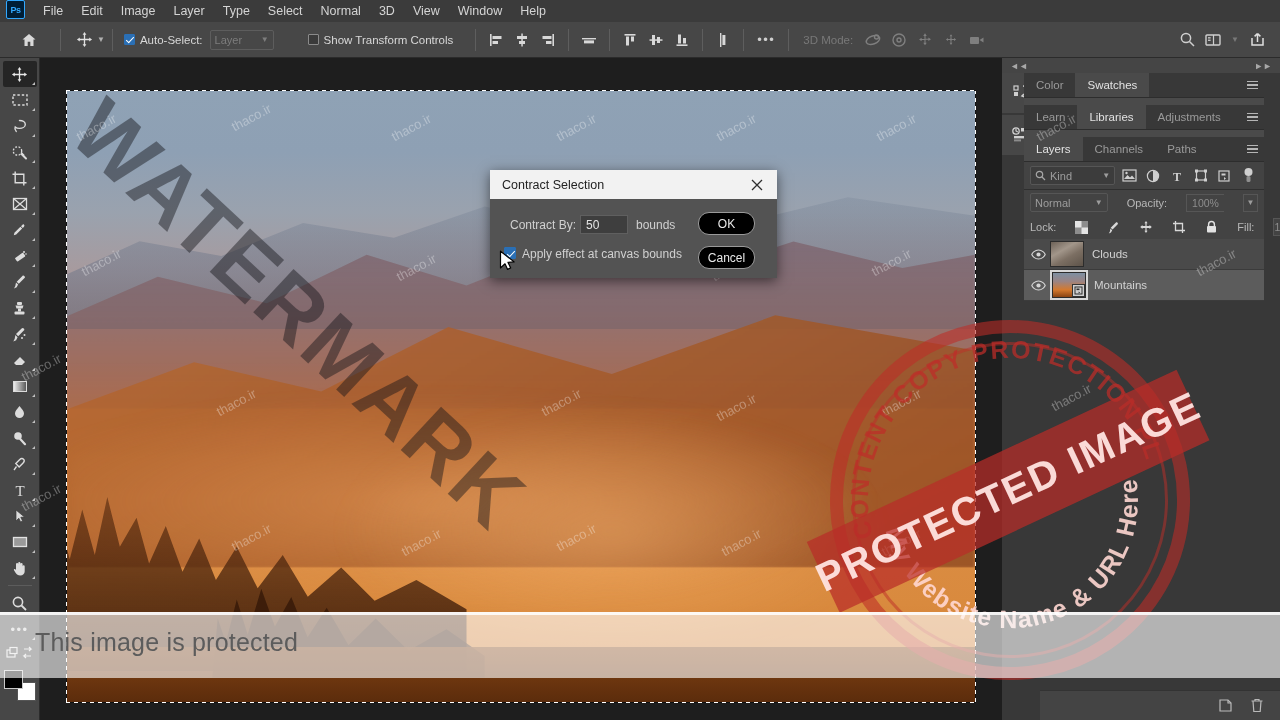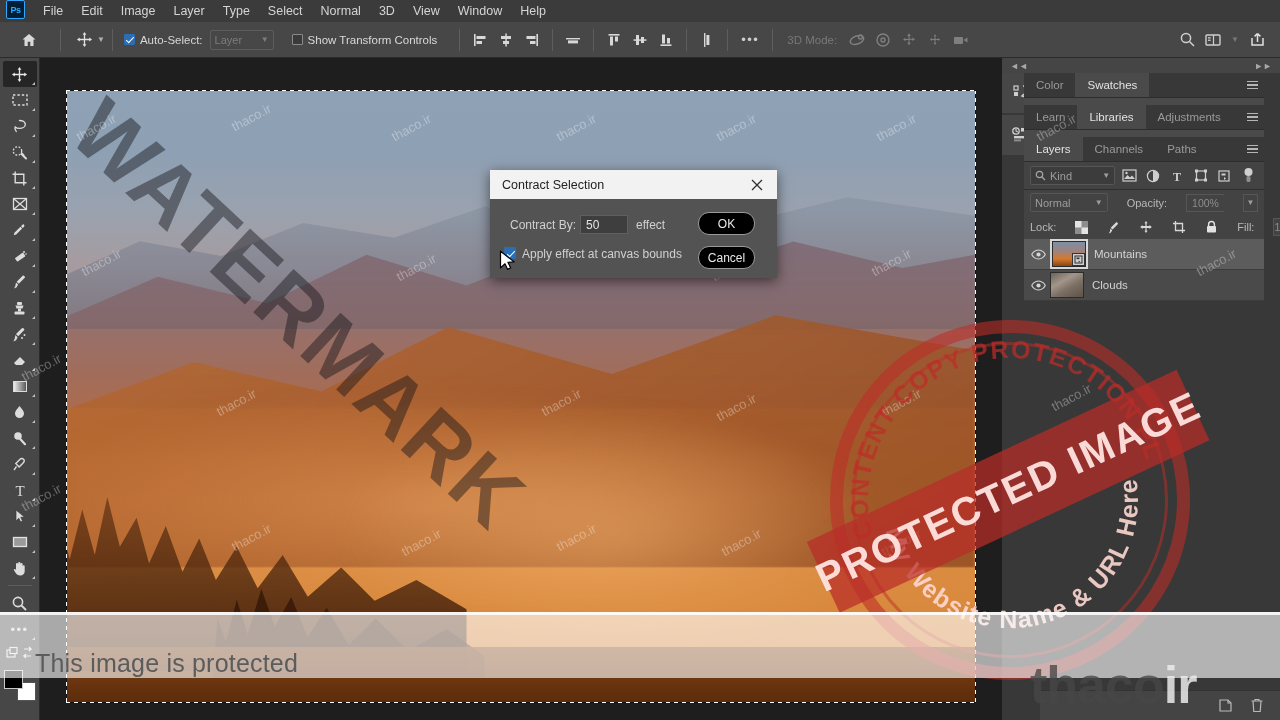--- a/index.html
+++ b/index.html
@@ -176,21 +176,21 @@
     transform:rotate(-28deg); white-space:nowrap;
     font-family:"Liberation Sans", sans-serif;
   }
   .protected-band {
     position:absolute; left:0; top:612px; width:1280px; height:66px;
     background:rgba(255,255,255,.62);
   }
   .protected-band-line { position:absolute; left:0; top:612px; width:1280px; height:3px; background:rgba(255,255,255,.85); }
   .protected-text {
     position:absolute; left:35px; top:628px;
-    font-size:25px; color:#5c5c5c; letter-spacing:.2px;margin-top:21px;
+    font-size:25px; color:#5c5c5c; letter-spacing:.2px;
   }
   .thaco-brand {
     position:absolute; left:1030px; top:655px;
     font-size:52px; font-weight:bold; color:rgba(70,70,70,.78);
     letter-spacing:-1px;
   }
   .thaco-brand .ir { color:rgba(235,235,235,.85); }
 
   
   .stamp {
@@ -384,21 +384,21 @@
     </div>
     <div class="ob-sep"></div>
     <div class="ob-check">
       <span class="cb on"></span>
       <span class="ob-label">Auto-Select:</span>
     </div>
     <div class="ob-select">
       <span>Layer</span>
       <span class="caret">▼</span>
     </div>
-    <div class="ob-check" style="margin-left:18px">
+    <div class="ob-check" style="margin-left:34px">
       <span class="cb"></span>
       <span class="ob-label">Show Transform Controls</span>
     </div>
 
     <div class="ob-sep" style="margin-left:22px"></div>
     <div class="ob-btn">
       <svg width="16" height="16" viewBox="0 0 16 16">
           <rect x="2" y="2" width="1.6" height="12" fill="#d8d8d8"></rect>
           <rect x="4.5" y="4" width="9" height="3" fill="#d8d8d8"></rect>
           <rect x="4.5" y="9" width="5.5" height="3" fill="#d8d8d8"></rect>
@@ -852,50 +852,50 @@
         <svg width="13" height="14" viewBox="0 0 13 14">
             <path d="M3.6 6V4.4a2.9 2.9 0 0 1 5.8 0V6" fill="none" stroke="#e2e2e2" stroke-width="1.4"></path>
             <rect x="2" y="6" width="9" height="6.5" rx="1" fill="#e2e2e2"></rect>
           </svg>
       </span>
       <span class="op-label" style="margin-left:auto">Fill:</span>
       <span class="op-val">100%</span>
       <span class="op-caret">▼</span>
     </div>
 
+    <div class="layer-row">
+      <span class="eye">
+        <svg width="15" height="11" viewBox="0 0 15 11">
+            <path d="M7.5 1C3.9 1 1.3 4 .8 5.5 1.3 7 3.9 10 7.5 10s6.2-3 6.7-4.5C13.7 4 11.1 1 7.5 1z" fill="none" stroke="#d6d6d6" stroke-width="1.1"></path>
+            <circle cx="7.5" cy="5.5" r="2.1" fill="#d6d6d6"></circle>
+          </svg>
+      </span>
+      <span class="thumb">
+          <span class="th-clouds"></span>
+        </span>
+      <span class="layer-name">Clouds</span>
+    </div>
     <div class="layer-row selected">
       <span class="eye">
         <svg width="15" height="11" viewBox="0 0 15 11">
             <path d="M7.5 1C3.9 1 1.3 4 .8 5.5 1.3 7 3.9 10 7.5 10s6.2-3 6.7-4.5C13.7 4 11.1 1 7.5 1z" fill="none" stroke="#d6d6d6" stroke-width="1.1"></path>
             <circle cx="7.5" cy="5.5" r="2.1" fill="#d6d6d6"></circle>
           </svg>
       </span>
       <span class="thumb sel-outline">
         <span class="th-mount"></span>
         <span class="th-badge">
           <svg width="9" height="9" viewBox="0 0 9 9">
               <rect x="1" y="1" width="7" height="7" fill="none" stroke="#2f2f2f" stroke-width="1"></rect>
               <path d="M2.5 2.5h3v1.6h-3z" fill="#2f2f2f"></path>
               <path d="M6.2 6.5L4.6 7.5v-2z" fill="#2f2f2f"></path>
             </svg>
         </span>
       </span>
       <span class="layer-name">Mountains</span>
-    </div>
-    <div class="layer-row">
-      <span class="eye">
-        <svg width="15" height="11" viewBox="0 0 15 11">
-            <path d="M7.5 1C3.9 1 1.3 4 .8 5.5 1.3 7 3.9 10 7.5 10s6.2-3 6.7-4.5C13.7 4 11.1 1 7.5 1z" fill="none" stroke="#d6d6d6" stroke-width="1.1"></path>
-            <circle cx="7.5" cy="5.5" r="2.1" fill="#d6d6d6"></circle>
-          </svg>
-      </span>
-      <span class="thumb">
-          <span class="th-clouds"></span>
-        </span>
-      <span class="layer-name">Clouds</span>
     </div>
   </div>
 
   <div class="layers-footer">
     <span class="lf-btn">
       <svg width="15" height="15" viewBox="0 0 15 15">
           <path d="M2 2h8l3 3v8H2z" fill="none" stroke="#b9b9b9" stroke-width="1.2"></path>
           <path d="M10 2v3h3" fill="none" stroke="#b9b9b9" stroke-width="1.2"></path>
         </svg>
     </span>
@@ -949,38 +949,35 @@
         <text><textPath href="#arcBot" startOffset="50%" text-anchor="middle" id="arcBotTxt" fill="rgba(255,215,210,.9)">My Website Name &amp; URL Here</textPath></text>
       </svg>
       <div class="stamp-bar">
         <span>PROTECTED IMAGE</span>
       </div>
     </div>
 
     <div class="protected-band"></div>
     <div class="protected-band-line"></div>
     <div class="protected-text">This image is protected</div>
-    <div class="thaco-brand">
-      <span>thaco</span><span class="ir">ir</span>
-    </div>
   </div>
 
   <div class="dialog">
     <div class="dlg-title">
       <span>Contract Selection</span>
       <span class="dlg-close">
         <svg width="12" height="12" viewBox="0 0 12 12">
             <path d="M1 1l10 10M11 1L1 11" stroke="#2f2f2f" stroke-width="1.3"></path>
           </svg>
       </span>
     </div>
     <div class="dlg-body">
       <span class="dlg-lbl" style="left:20px; top:19px">Contract By:</span>
       <span class="dlg-input">50</span>
-      <span class="dlg-lbl" style="left:146px; top:19px">effect</span>
+      <span class="dlg-lbl" style="left:146px; top:19px">bounds</span>
       <span class="dlg-btn" style="left:208px; top:13px">OK</span>
       <span class="dlg-btn" style="left:208px; top:47px">Cancel</span>
       <span class="dlg-cb" style="left:14px; top:48px"></span>
       <span class="dlg-lbl" style="left:32px; top:48px">Apply effect at canvas bounds</span>
     </div>
   </div>
 
   <svg class="cursor-arrow" width="18" height="24" viewBox="0 0 18 24">
     <path d="M1.5 1.2 1.5 18 6 13.8l2.6 5.6 3.1-1.5-2.7-5.5 6.1-.5z" fill="#fff" stroke="#000" stroke-width="1.2" stroke-linejoin="round"></path>
   </svg>

